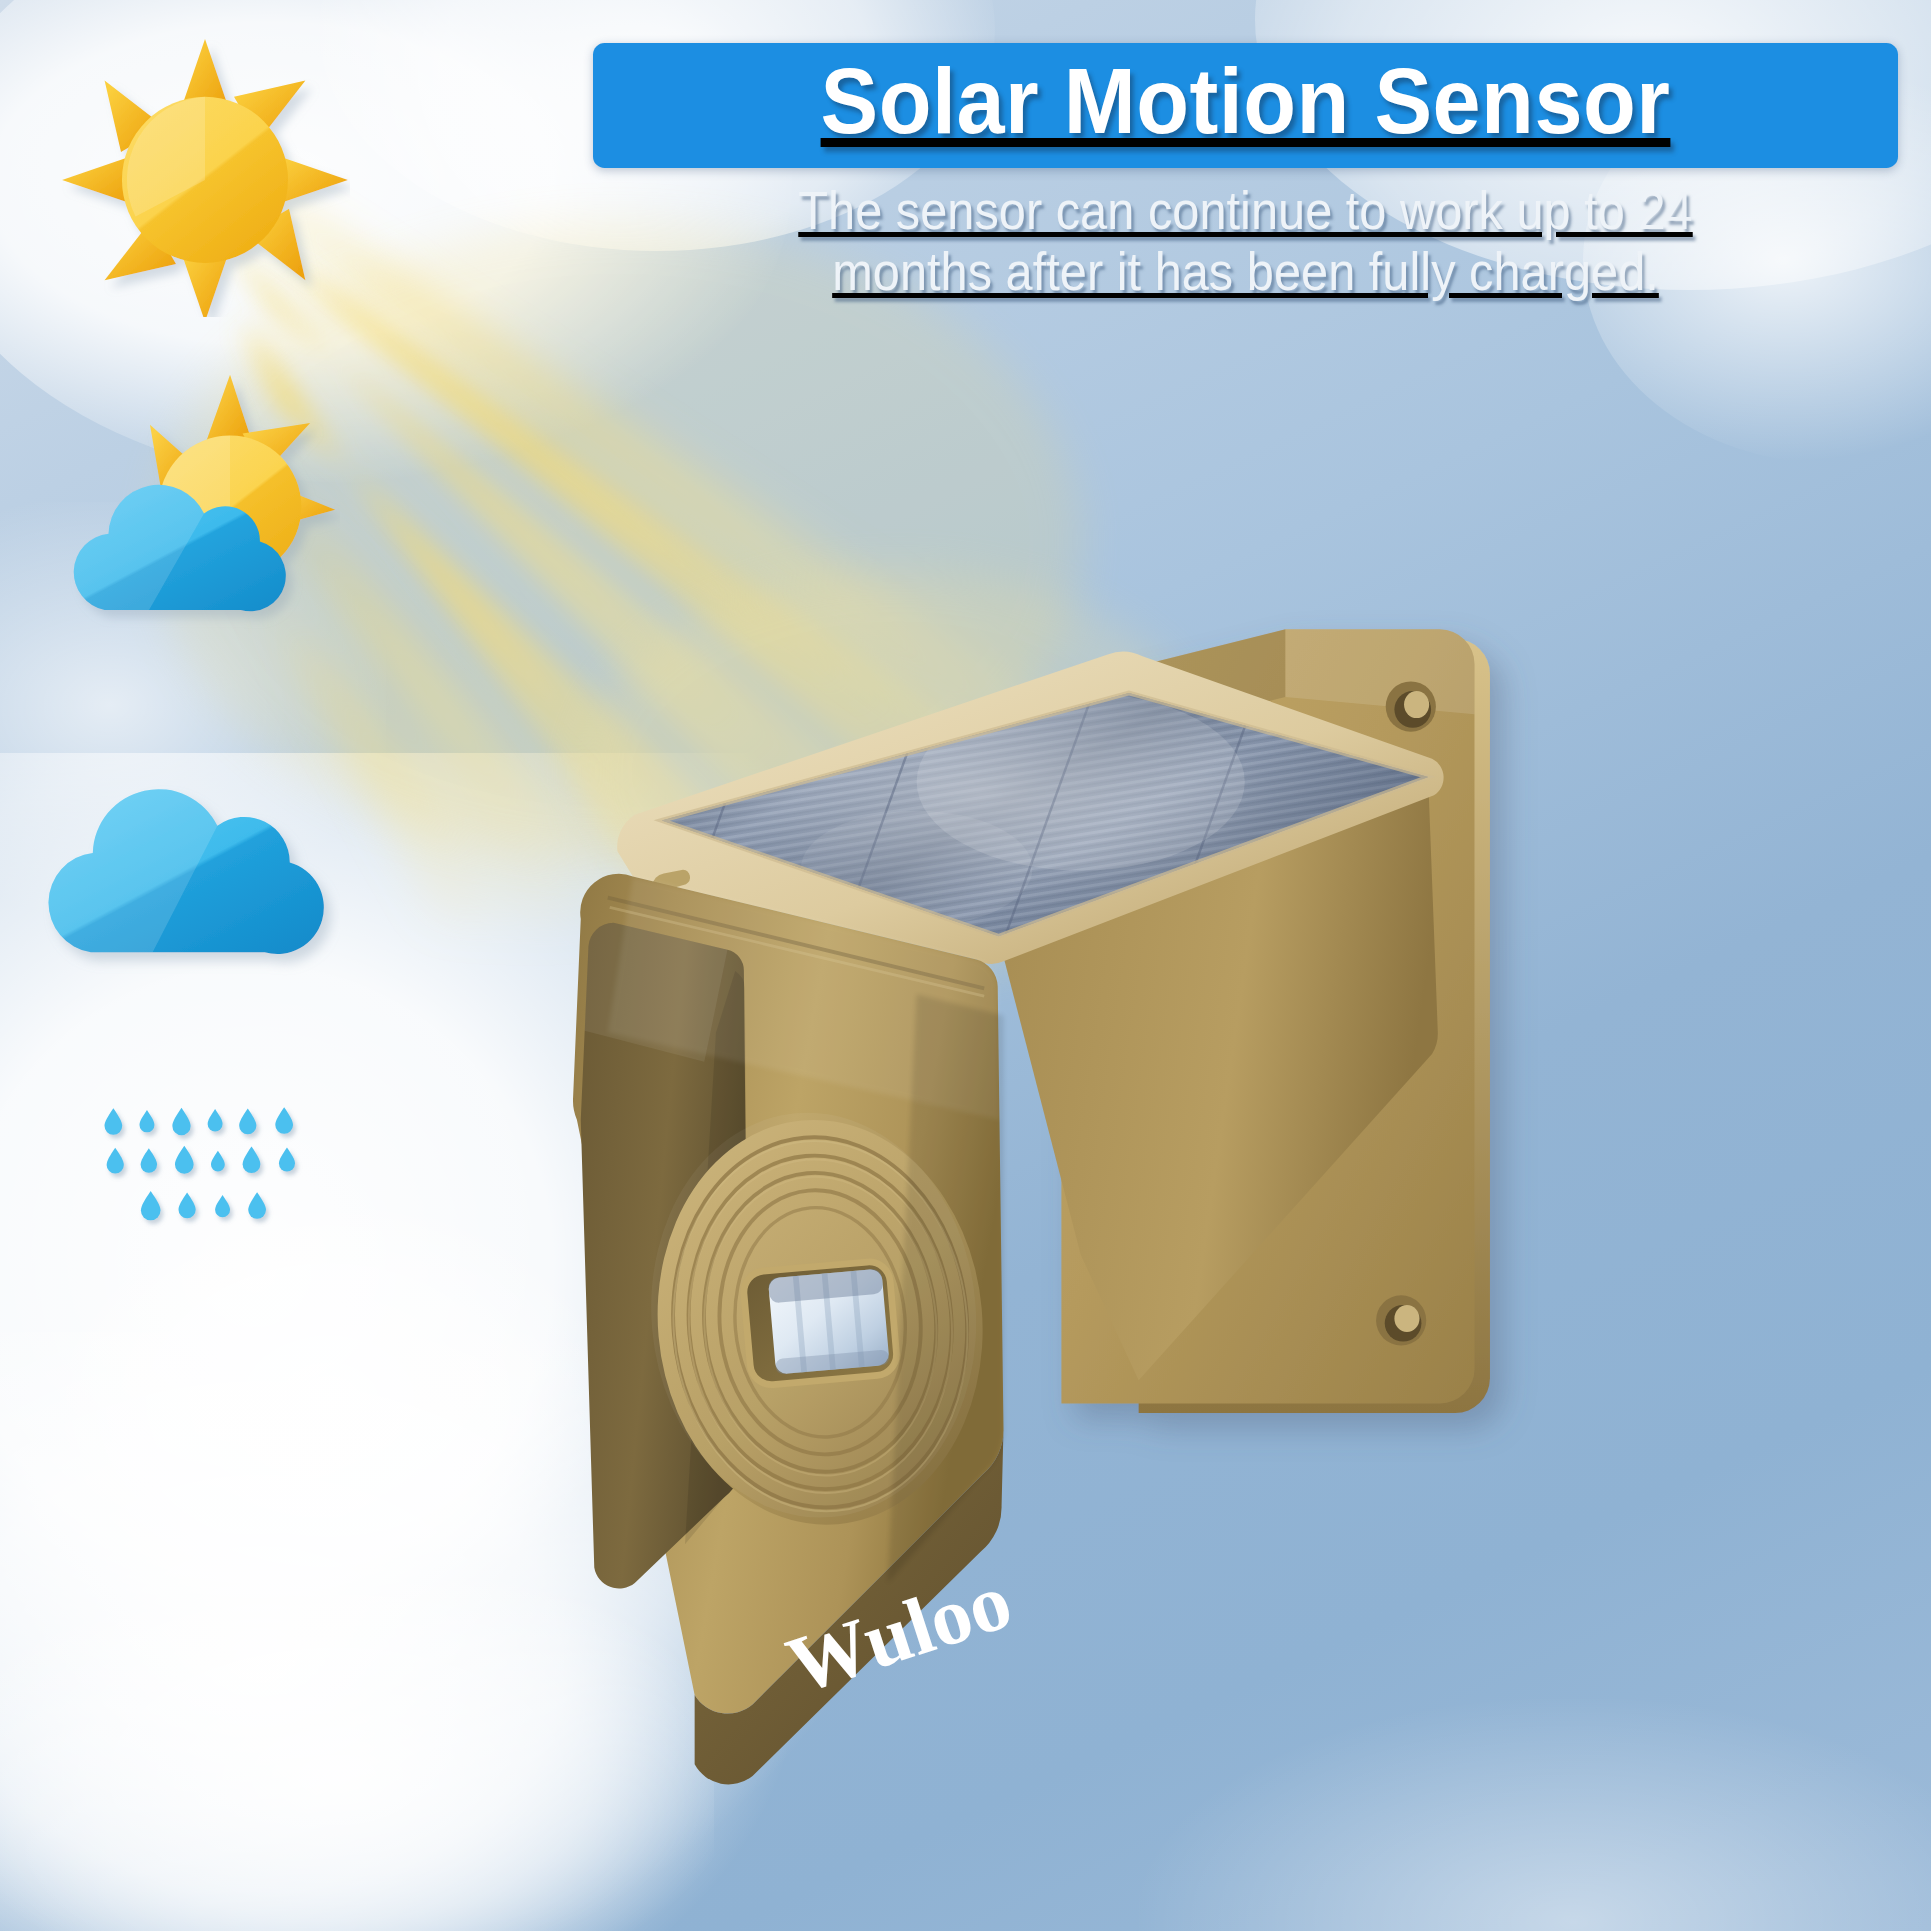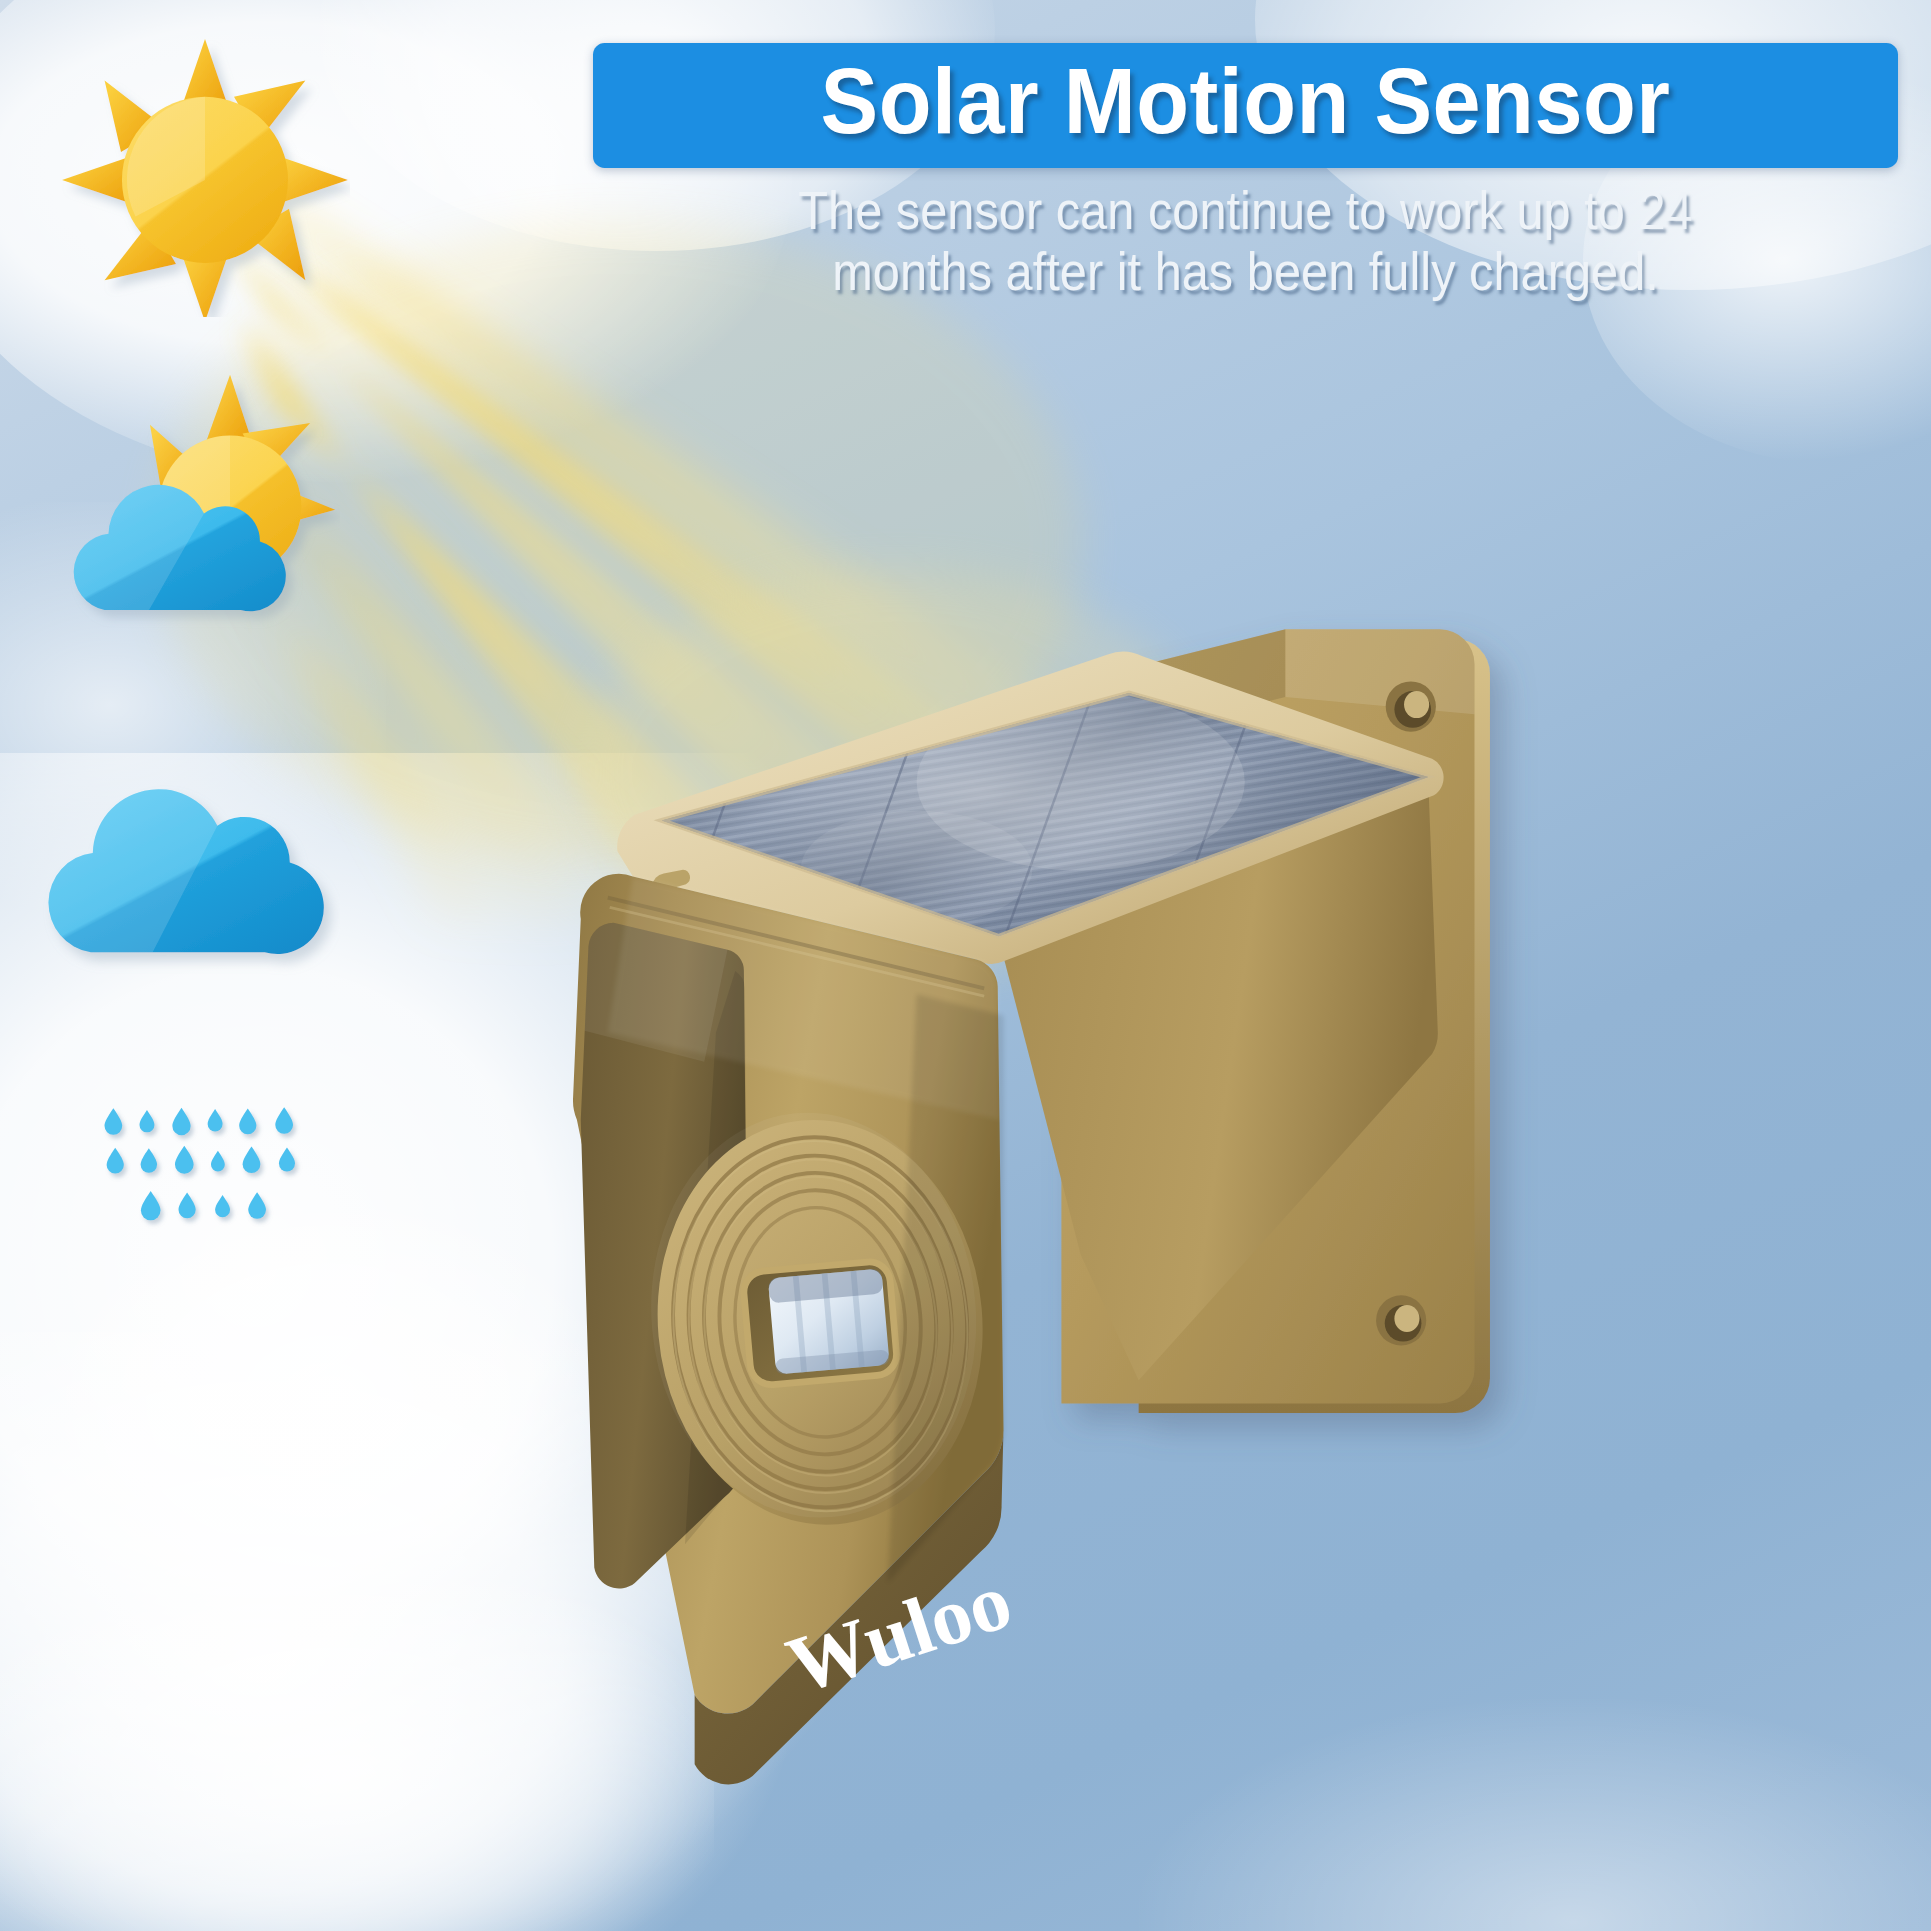--- a/index.html
+++ b/index.html
@@ -38,21 +38,21 @@
 
   
   .wicon{position:absolute;}
   #sun-icon{left:60px;top:37px;width:290px;height:280px;}
   #partly-icon{left:41px;top:357px;width:299px;height:290px;}
   #rain-icon{left:31px;top:676px;width:309px;height:319px;}
   #raindrops{position:absolute;left:89px;top:1101px;width:241px;height:154px;}
   .drop{position:absolute;}
 
   
-  #headerwrap{position:absolute;left:593px;top:43px;width:1305px;}
+  #headerwrap{position:absolute;left:593px;top:43px;width:1305px;text-decoration:underline;}
   #title-banner{background:#1c8ee2;border-radius:11.6px;padding:9.7px 25px 17.4px 25px;
      box-shadow:0 2.9px 9.7px rgba(40,70,110,.28);}
   #title-text{font-family:"Liberation Sans Narrow","Liberation Sans",sans-serif;
      font-weight:bold;font-size:93px;line-height:1.05;color:#ffffff;text-align:center;
      letter-spacing:0.5px;transform:scaleX(.93);transform-origin:center;white-space:nowrap;
      text-shadow:3.9px 4.8px 4.8px rgba(20,50,85,.45);}
   #subtitle{margin-top:13.5px;text-align:center;
      font-family:"Liberation Sans Narrow","Liberation Sans",sans-serif;
      font-size:53px;line-height:1.14;color:#eef3f8;letter-spacing:0px;
      transform:scaleX(.92);transform-origin:center;

